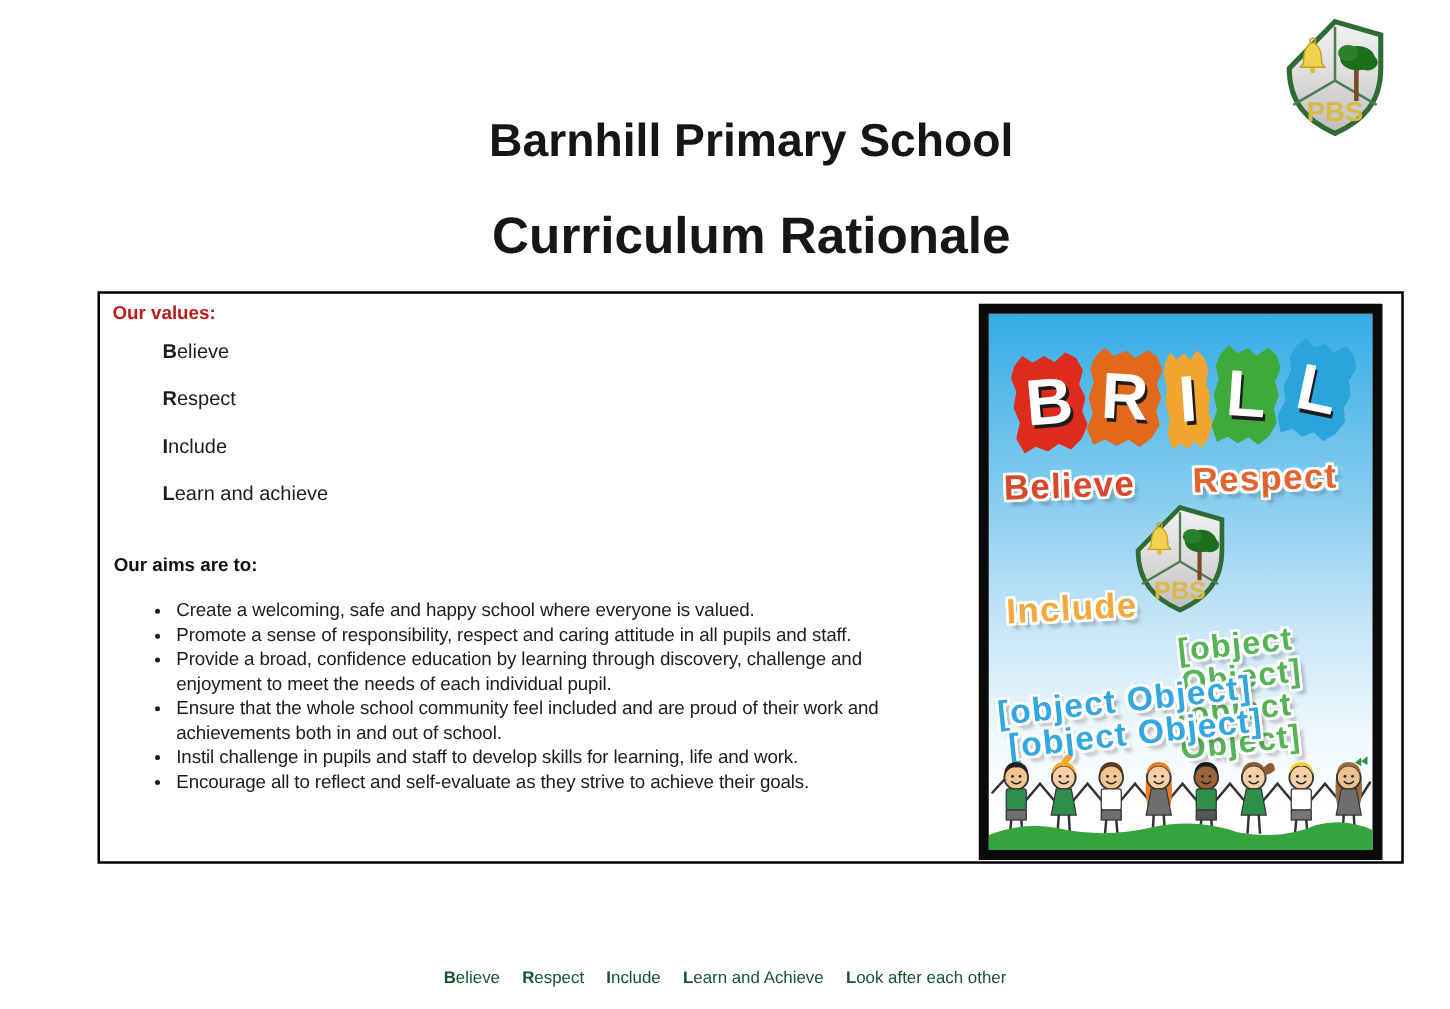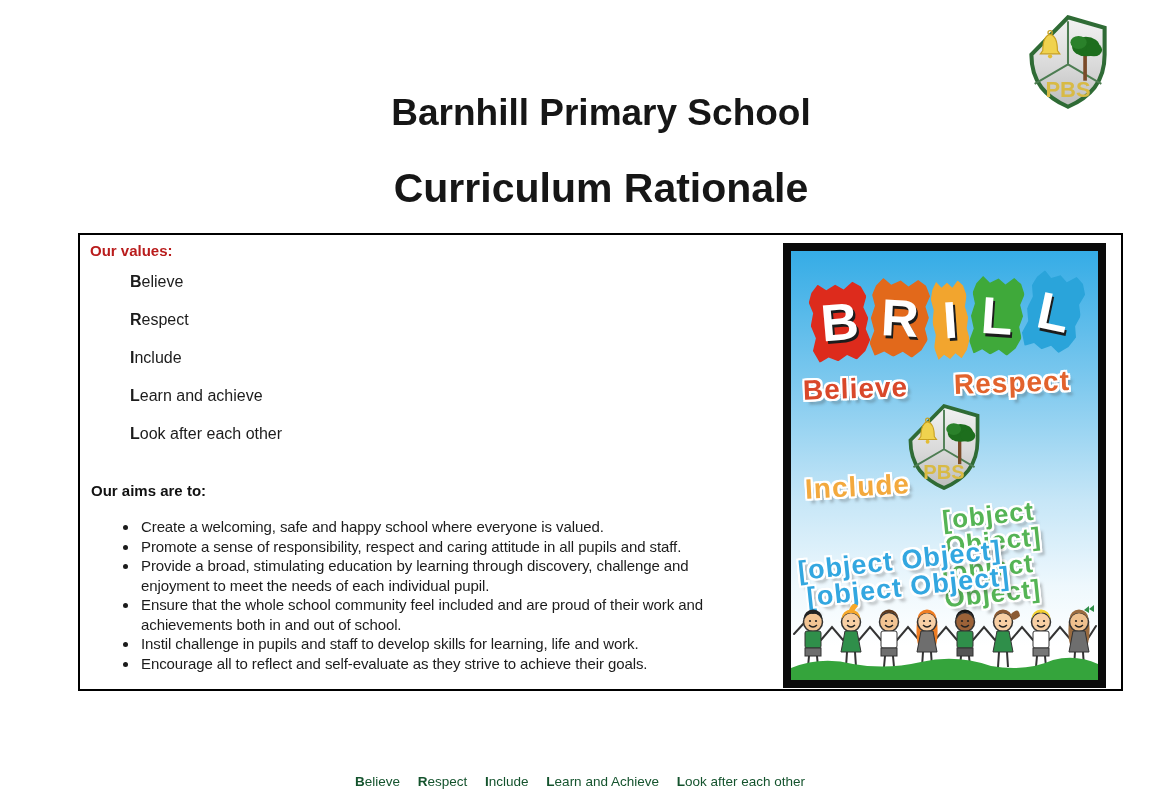--- a/index.html
+++ b/index.html
@@ -99,27 +99,26 @@
   </div>
 
   <div class="main-box">
     <div class="left-col">
       <div class="sec-heading">Our values:</div>
       <div class="values-list">
         <div class="value-item"><b>B</b><span>elieve</span></div>
         <div class="value-item"><b>R</b><span>espect</span></div>
         <div class="value-item"><b>I</b><span>nclude</span></div>
         <div class="value-item"><b>L</b><span>earn and achieve</span></div>
-        <div class="value-item"><b>L</b><span>ook after each other</span></div>
       </div>
       <div class="aims-heading">Our aims are to:</div>
       <ul class="aims-list">
         <li>Create a welcoming, safe and happy school where everyone is valued.</li>
         <li>Promote a sense of responsibility, respect and caring attitude in all pupils and staff.</li>
-        <li>Provide a broad, stimulating education by learning through discovery, challenge and enjoyment to meet the needs of each individual pupil.</li>
+        <li>Provide a broad, confidence education by learning through discovery, challenge and enjoyment to meet the needs of each individual pupil.</li>
         <li>Ensure that the whole school community feel included and are proud of their work and achievements both in and out of school.</li>
         <li>Instil challenge in pupils and staff to develop skills for learning, life and work.</li>
         <li>Encourage all to reflect and self-evaluate as they strive to achieve their goals.</li>
       </ul>
     </div>
 
     <div class="poster">
       <div class="poster-inner">
         <div class="brill-row">
           <span class="brill-letter bl-0">B</span>

